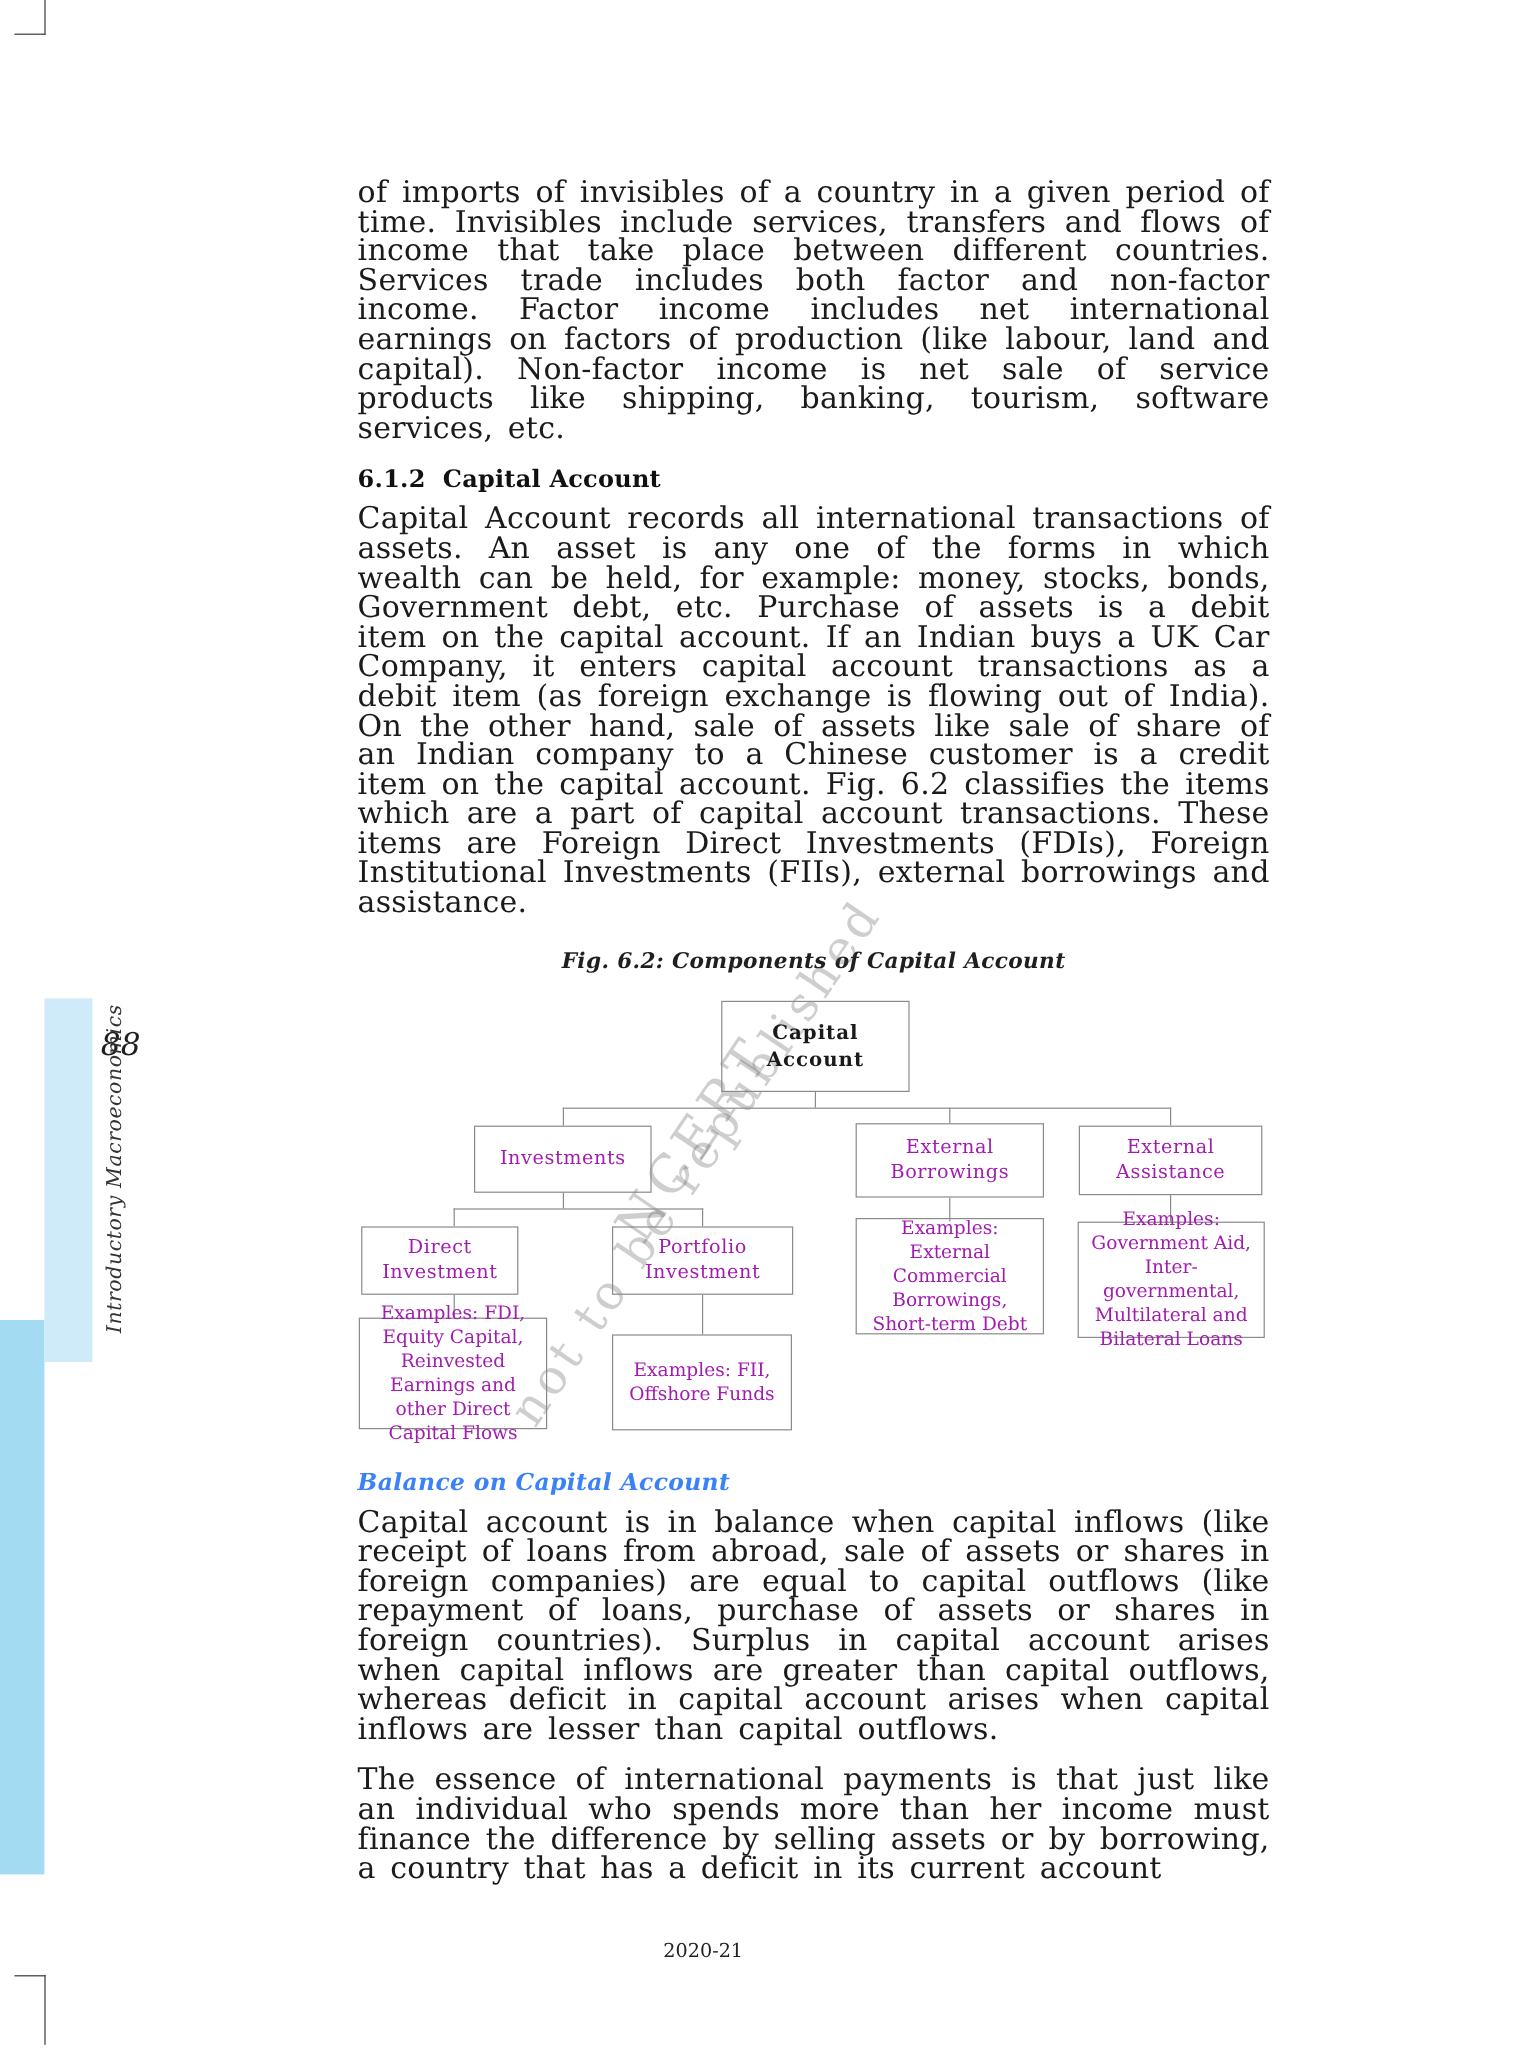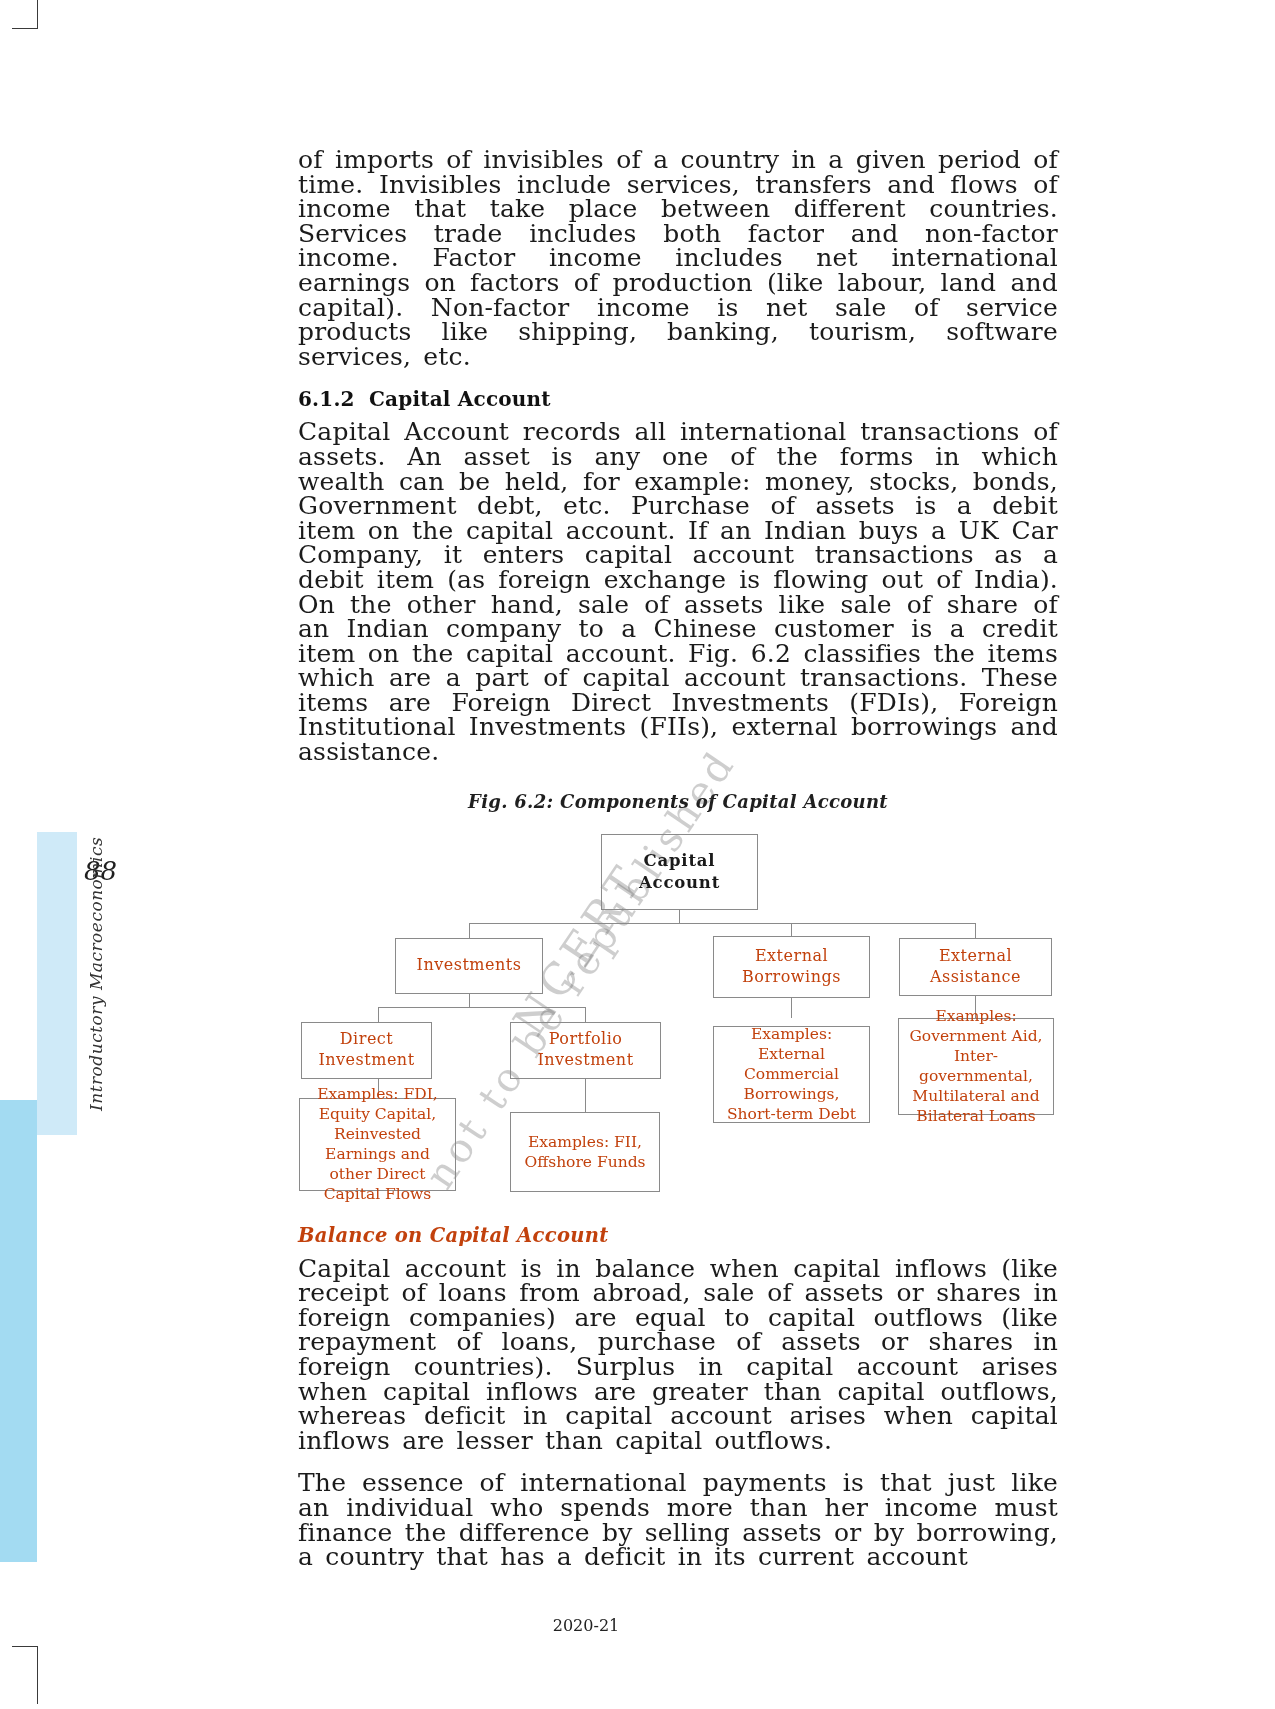--- a/index.html
+++ b/index.html
@@ -30,29 +30,29 @@
   .section-heading{
     font-size:20px;font-weight:bold;margin:0 0 9px 0;color:#111;
     white-space:pre-wrap;letter-spacing:0.2px;
   }
   .para-after-heading{margin-bottom:26px;}
   .fig-caption{
     text-align:center;font-weight:bold;font-style:italic;font-size:18px;
     color:#1f1f1f;margin:4px 0 14px 0;letter-spacing:0.3px;
   }
   .subheading{
-    font-weight:bold;font-style:italic;font-size:19.5px;color:#c2410c;
+    font-weight:bold;font-style:italic;font-size:19.5px;color:#3b82f6;
     margin:0 0 10px 0;letter-spacing:0.3px;
   }
   
   .diagram{position:relative;width:760px;height:372px;margin:0 0 26px 0;}
   .dbox{
     position:absolute;border:1px solid #8a8a8a;box-sizing:border-box;
     display:flex;align-items:center;justify-content:center;text-align:center;
-    font-size:15.5px;line-height:1.3;color:#c2410c;padding:4px 6px;
+    font-size:15.5px;line-height:1.3;color:#a21caf;padding:4px 6px;
     background:transparent;z-index:2;
   }
   .dbox.root{font-weight:bold;font-size:16.5px;letter-spacing:0.8px;padding:6px 18px;color:#1a1a1a;}
   .dbox.lvl1{font-size:16px;letter-spacing:0.5px;}
   .vline{position:absolute;width:1px;background:#8a8a8a;z-index:2;}
   .hline{position:absolute;height:1px;background:#8a8a8a;z-index:2;}
   .wm{position:absolute;z-index:1;color:rgba(80,80,80,0.28);white-space:nowrap;pointer-events:none;}
   .wm.line1{left:205px;top:190px;font-size:44px;letter-spacing:6px;transform:rotate(-56deg);transform-origin:0 0;}
   .wm.line2{left:118px;top:345px;font-size:40px;letter-spacing:4px;transform:rotate(-56deg);transform-origin:0 0;}
   
@@ -109,21 +109,21 @@
       <div class="dbox lvl1" style="left:601px;top:112px;width:153px;height:58px;">External Assistance</div>
 
       <div class="dbox lvl1" style="left:3px;top:196px;width:131px;height:57px;padding:4px 26px;">Direct Investment</div>
 
       <div class="dbox lvl1" style="left:212px;top:196px;width:151px;height:57px;">Portfolio Investment</div>
 
       <div class="dbox" style="left:212px;top:286px;width:150px;height:80px;">Examples: FII, Offshore Funds</div>
 
       <div class="dbox" style="left:1px;top:272px;width:157px;height:93px;">Examples: FDI, Equity Capital, Reinvested Earnings and other Direct Capital Flows</div>
 
-      <div class="dbox" style="left:415px;top:200px;width:157px;height:97px;">Examples: External Commercial Borrowings, Short-term Debt</div>
+      <div class="dbox" style="left:415px;top:189px;width:157px;height:97px;">Examples: External Commercial Borrowings, Short-term Debt</div>
 
       <div class="dbox" style="left:600px;top:192px;width:156px;height:97px;">Examples: Government Aid, Inter-governmental, Multilateral and Bilateral Loans</div>
 
     </div>
 
     <div class="subheading">Balance on Capital Account</div>
 
     <p class="body-text">Capital account is in balance when capital inflows (like receipt of loans from abroad, sale of assets or shares in foreign companies) are equal to capital outflows (like repayment of loans, purchase of assets or shares in foreign countries). Surplus in capital account arises when capital inflows are greater than capital outflows, whereas deficit in capital account arises when capital inflows are lesser than capital outflows.</p>
 
 

